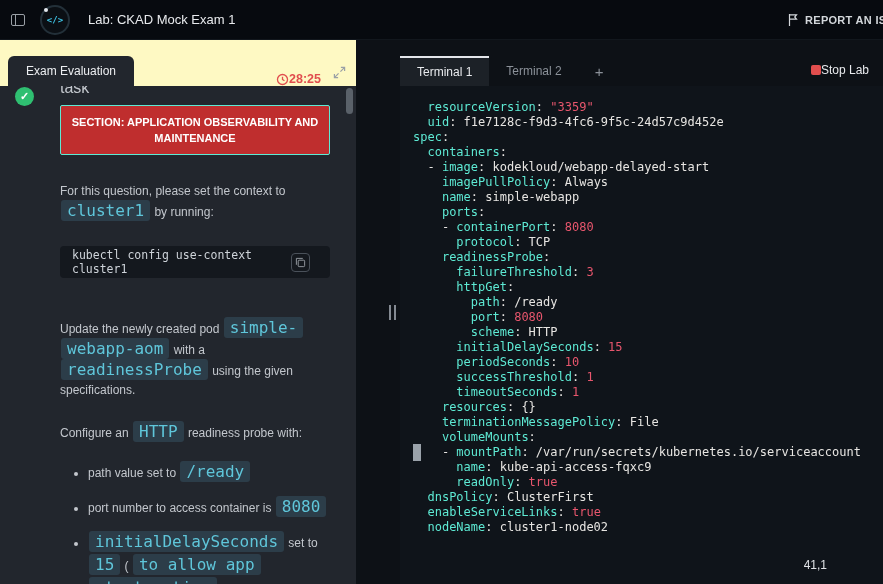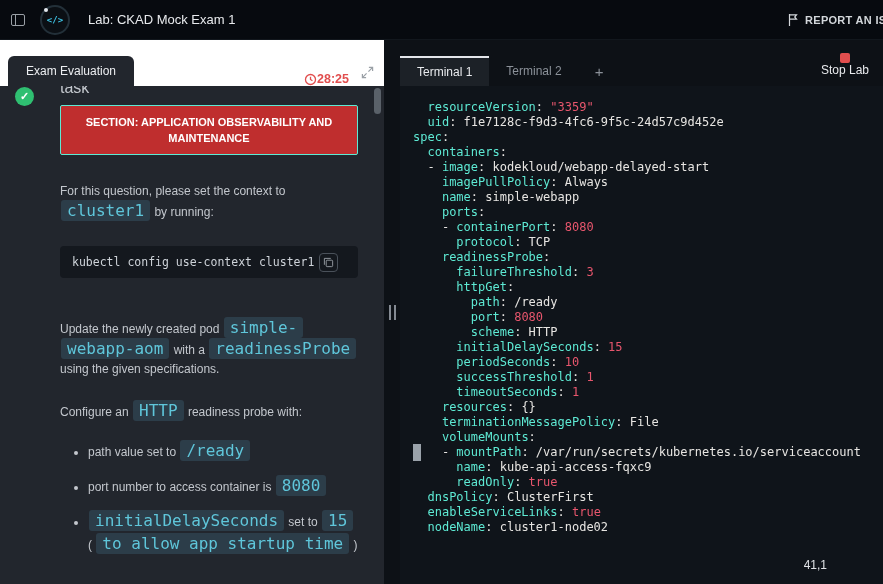--- a/index.html
+++ b/index.html
@@ -14,21 +14,21 @@
     background:#070a0f; display:flex; align-items:center; border-bottom:1px solid #12171d; }
   .toggle-btn { margin-left:10px; display:flex; align-items:center; cursor:pointer; }
   .logo { margin-left:14px; width:30px; height:30px; border-radius:50%;
     background:#0b0f14; border:2px solid #233039; display:flex; align-items:center; justify-content:center;
     color:#3ec6e8; font-family:"DejaVu Sans Mono",monospace; font-size:9px; font-weight:bold; position:relative; }
   .logo::after { content:""; position:absolute; top:1px; left:2px; width:4px; height:4px; border-radius:50%; background:#e2e7ec; }
   .topbar-title { margin-left:18px; color:#e8eaed; font-size:13px; }
   .report { position:absolute; left:787px; top:0; height:40px; display:flex; align-items:center; gap:6px;
     color:#d3d7db; font-size:11px; font-weight:bold; letter-spacing:.3px; white-space:nowrap; cursor:pointer; }
   
-  .left-panel { position:absolute; top:40px; left:0; width:384px; height:544px; background:#ffffff; }
+  .left-panel { position:absolute; top:40px; left:0; width:356px; height:544px; background:#fef9c3; }
   .left-header { height:46px; display:flex; align-items:flex-end; }
   .left-tab { height:30px; margin-left:8px; padding:0 18px; display:flex; align-items:center;
     background:#22262d; color:#eceef1; font-size:12px; border-radius:6px 6px 0 0; cursor:pointer; }
   .timer { margin-left:auto; display:flex; align-items:center; 
     color:#e14e4e; font-size:12.5px; font-weight:bold; padding-bottom:0; }
   .expand-btn { margin:0 10px 7px 12px; display:flex; cursor:pointer; }
   .left-content { position:absolute; top:46px; left:0; right:0; bottom:0; background:#22262d;
     overflow:hidden; padding:0 26px 0 60px; }
   .clipped-top-text { position:absolute; top:-7px; left:60px; color:#c3c7cd; font-size:16px; }
   .check-circle { position:absolute; left:15px; top:1px; width:19px; height:19px; border-radius:50%;
@@ -56,21 +56,21 @@
   .gutter { position:absolute; top:40px; left:384px; width:16px; height:544px; background:#0d1116;
     display:flex; align-items:center; justify-content:center; }
   .gutter-handle { width:7px; height:15px; border-left:2px solid #848a92; border-right:2px solid #848a92; cursor:col-resize; }
   
   .right-panel { position:absolute; top:40px; left:400px; right:0; height:544px; background:#0d1116; }
   .term-header { height:46px; display:flex; align-items:flex-end; }
   .term-tab { height:30px; padding:0 17px; display:flex; align-items:center; font-size:12px; color:#8b9199; cursor:pointer; }
   .term-tab.active { background:#1c2127; color:#e8eaed; border-top:2px solid #e3e6ea; }
   .add-tab { height:30px; padding:0 16px; display:flex; align-items:center; color:#8b9199; font-size:15px; cursor:pointer; }
   .stop-lab { margin-left:auto; display:flex; align-items:center; color:#e8eaed; font-size:12px;
-    padding:0 14px 9px 0; cursor:pointer;flex-direction:column; }
+    padding:0 14px 9px 0; cursor:pointer; }
   .stop-icon { width:10px; height:10px; background:#e14e4e; border-radius:2px; }
   .terminal { position:absolute; top:46px; left:0; right:0; bottom:0; background:#0f141a; overflow:hidden; }
   #term-code { padding:14px 0 0 13px; font-family:"DejaVu Sans Mono",monospace; font-size:12px; line-height:15px; }
   .term-line { white-space:pre; position:relative; }
   .tk-k { color:#5eead4; }
   .tk-p { color:#e7e5e2; }
   .tk-n { color:#e8566d; }
   .block-cursor { position:absolute; left:0; top:-1px; width:8px; height:17px; background:#9aa2aa; }
   .ruler { position:absolute; right:56px; bottom:12px; color:#dfe2e6;
     font-family:Liberation Sans, sans-serif; font-size:12px; }

